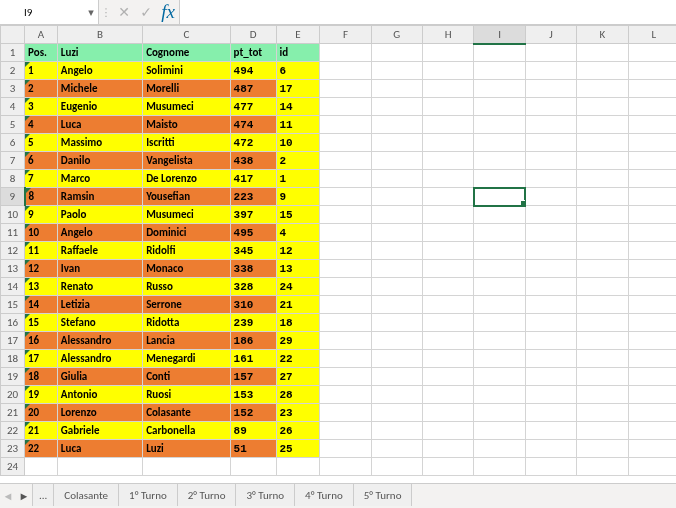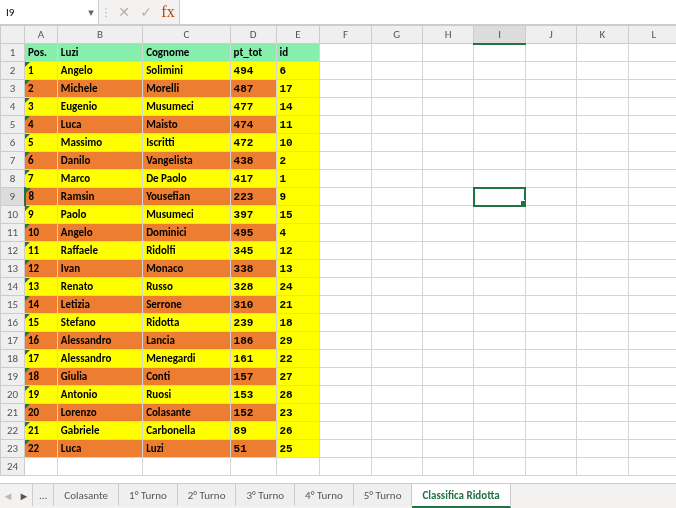--- a/index.html
+++ b/index.html
@@ -25,21 +25,21 @@
   .name-box-wrap {
     display: flex;
     align-items: center;
     width: 98px;
     border-right: 1px solid #ccc;
     height: 100%;
     background: #fff;
   }
   .name-box {
     flex: 1;
-    padding: 0 6px;
+    padding: 0 24px;
     font-size: 11px;
     height: 100%;
     display: flex;
     align-items: center;
   }
   .name-box-dd {
     width: 14px;
     color: #666;
     text-align: center;
     height: 100%;
@@ -58,23 +58,24 @@
   .fbar-btn {
     width: 22px;
     height: 100%;
     display: flex;
     align-items: center;
     justify-content: center;
     color: #b0b0b0;
     font-size: 14px;
   }
   .fbar-btn.fx {
-    color: #c2410c;
+    color: #0369a1;
+    font-style: italic;
     font-family: "Times New Roman", serif;
-    font-size: 16px;
+    font-size: 19px;
   }
   .fx-input {
     flex: 1;
     height: 100%;
     padding: 0 6px;
     background: #fff;
     border-left: 1px solid #ccc;
     display: flex;
     align-items: center;
   }
@@ -350,21 +351,21 @@
           <td class=""></td>
           <td class=""></td>
           <td class=""></td>
           <td class=""></td>
           <td class=""></td>
         </tr>
         <tr>
           <td class="rowh">8</td>
     <td class="c-yellow c-pos tri">7</td>
     <td class="c-yellow c-pos">Marco</td>
-    <td class="c-yellow c-pos">De Paolo</td>
+    <td class="c-yellow c-pos">De Lorenzo</td>
     <td class="c-yellow c-pos c-num">417</td>
     <td class="c-yellow c-pos c-num">1</td>
           <td class=""></td>
           <td class=""></td>
           <td class=""></td>
           <td class=""></td>
           <td class=""></td>
           <td class=""></td>
           <td class=""></td>
         </tr>
@@ -616,15 +617,14 @@
   <div class="nav-btn disabled">◄</div>
   <div class="nav-btn">►</div>
   <div id="tabs" style="display:flex;height:100%;">
       <div class="tab ellipsis">...</div>
       <div class="tab">Colasante</div>
       <div class="tab">1° Turno</div>
       <div class="tab">2° Turno</div>
       <div class="tab">3° Turno</div>
       <div class="tab">4° Turno</div>
       <div class="tab">5° Turno</div>
-      <div class="tab active">Classifica Ridotta</div>
     </div>
 </div>
 
 </body></html>

